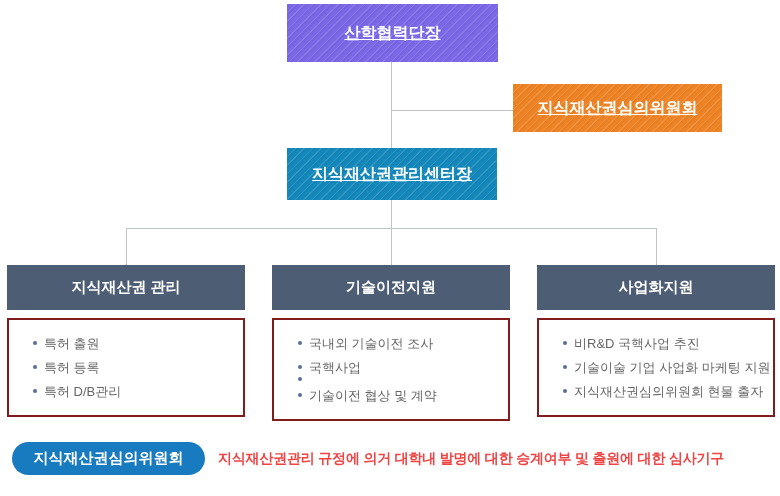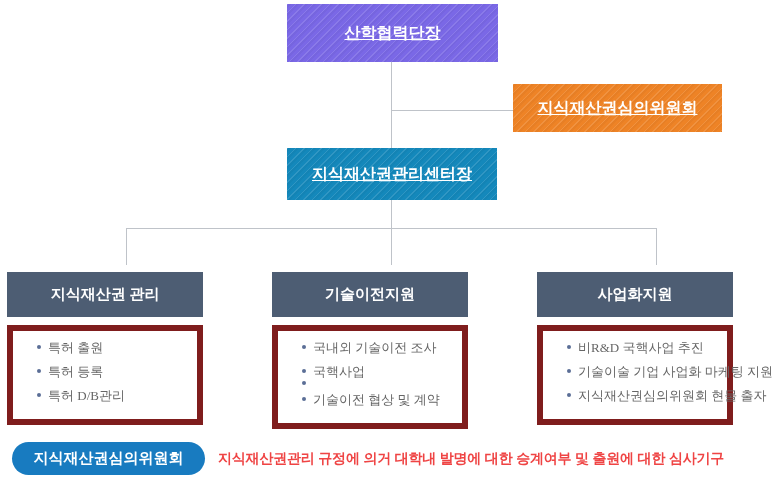--- a/index.html
+++ b/index.html
@@ -25,32 +25,32 @@
   .box-top    { left: 287px; top: 4px;   width: 211px; height: 58px; background-color: #7a68e6; font-size: 16px; }
   .box-comm   { left: 513px; top: 84px;  width: 209px; height: 48px; background-color: #ee8326; font-size: 16px; }
   .box-center { left: 287px; top: 148px; width: 210px; height: 52px; background-color: #1488bb; font-size: 16px; }
 
   
   .line { position: absolute; background: #bfc3c9; }
   .v { width: 1px; }
   .h { height: 1px; }
 
   
-  .col { position: absolute; top: 272px; width: 196px; font-family: Liberation Serif, serif; }
+  .col { position: absolute; top: 265px; width: 238px; }
   .col-1 { left: 7px; }
   .col-2 { left: 272px; }
   .col-3 { left: 537px; }
   .col-header {
     height: 45px; background: #4d5d73; color: #fff;
     font-size: 15px; font-weight: 700;
     display: flex; align-items: center; justify-content: center;
   }
   .col-list {
-    margin-top: 8px; border: 6px solid #7f1d1d; background: #fff;
-    padding: 5px 10px 11px 24px; list-style: none;
+    margin-top: 8px; border: 2px solid #7f1d1d; background: #fff;
+    padding: 12px 10px 11px 24px; list-style: none;
   }
   .col-list li {
     display: flex; align-items: baseline;
     font-size: 13px; color: #666; line-height: 24px; white-space: nowrap;
   }
   .dot {
     flex: 0 0 auto; width: 4px; height: 4px; border-radius: 50%;
     background: #5b6e96; margin-right: 7px; position: relative; top: -3px;
   }
 

